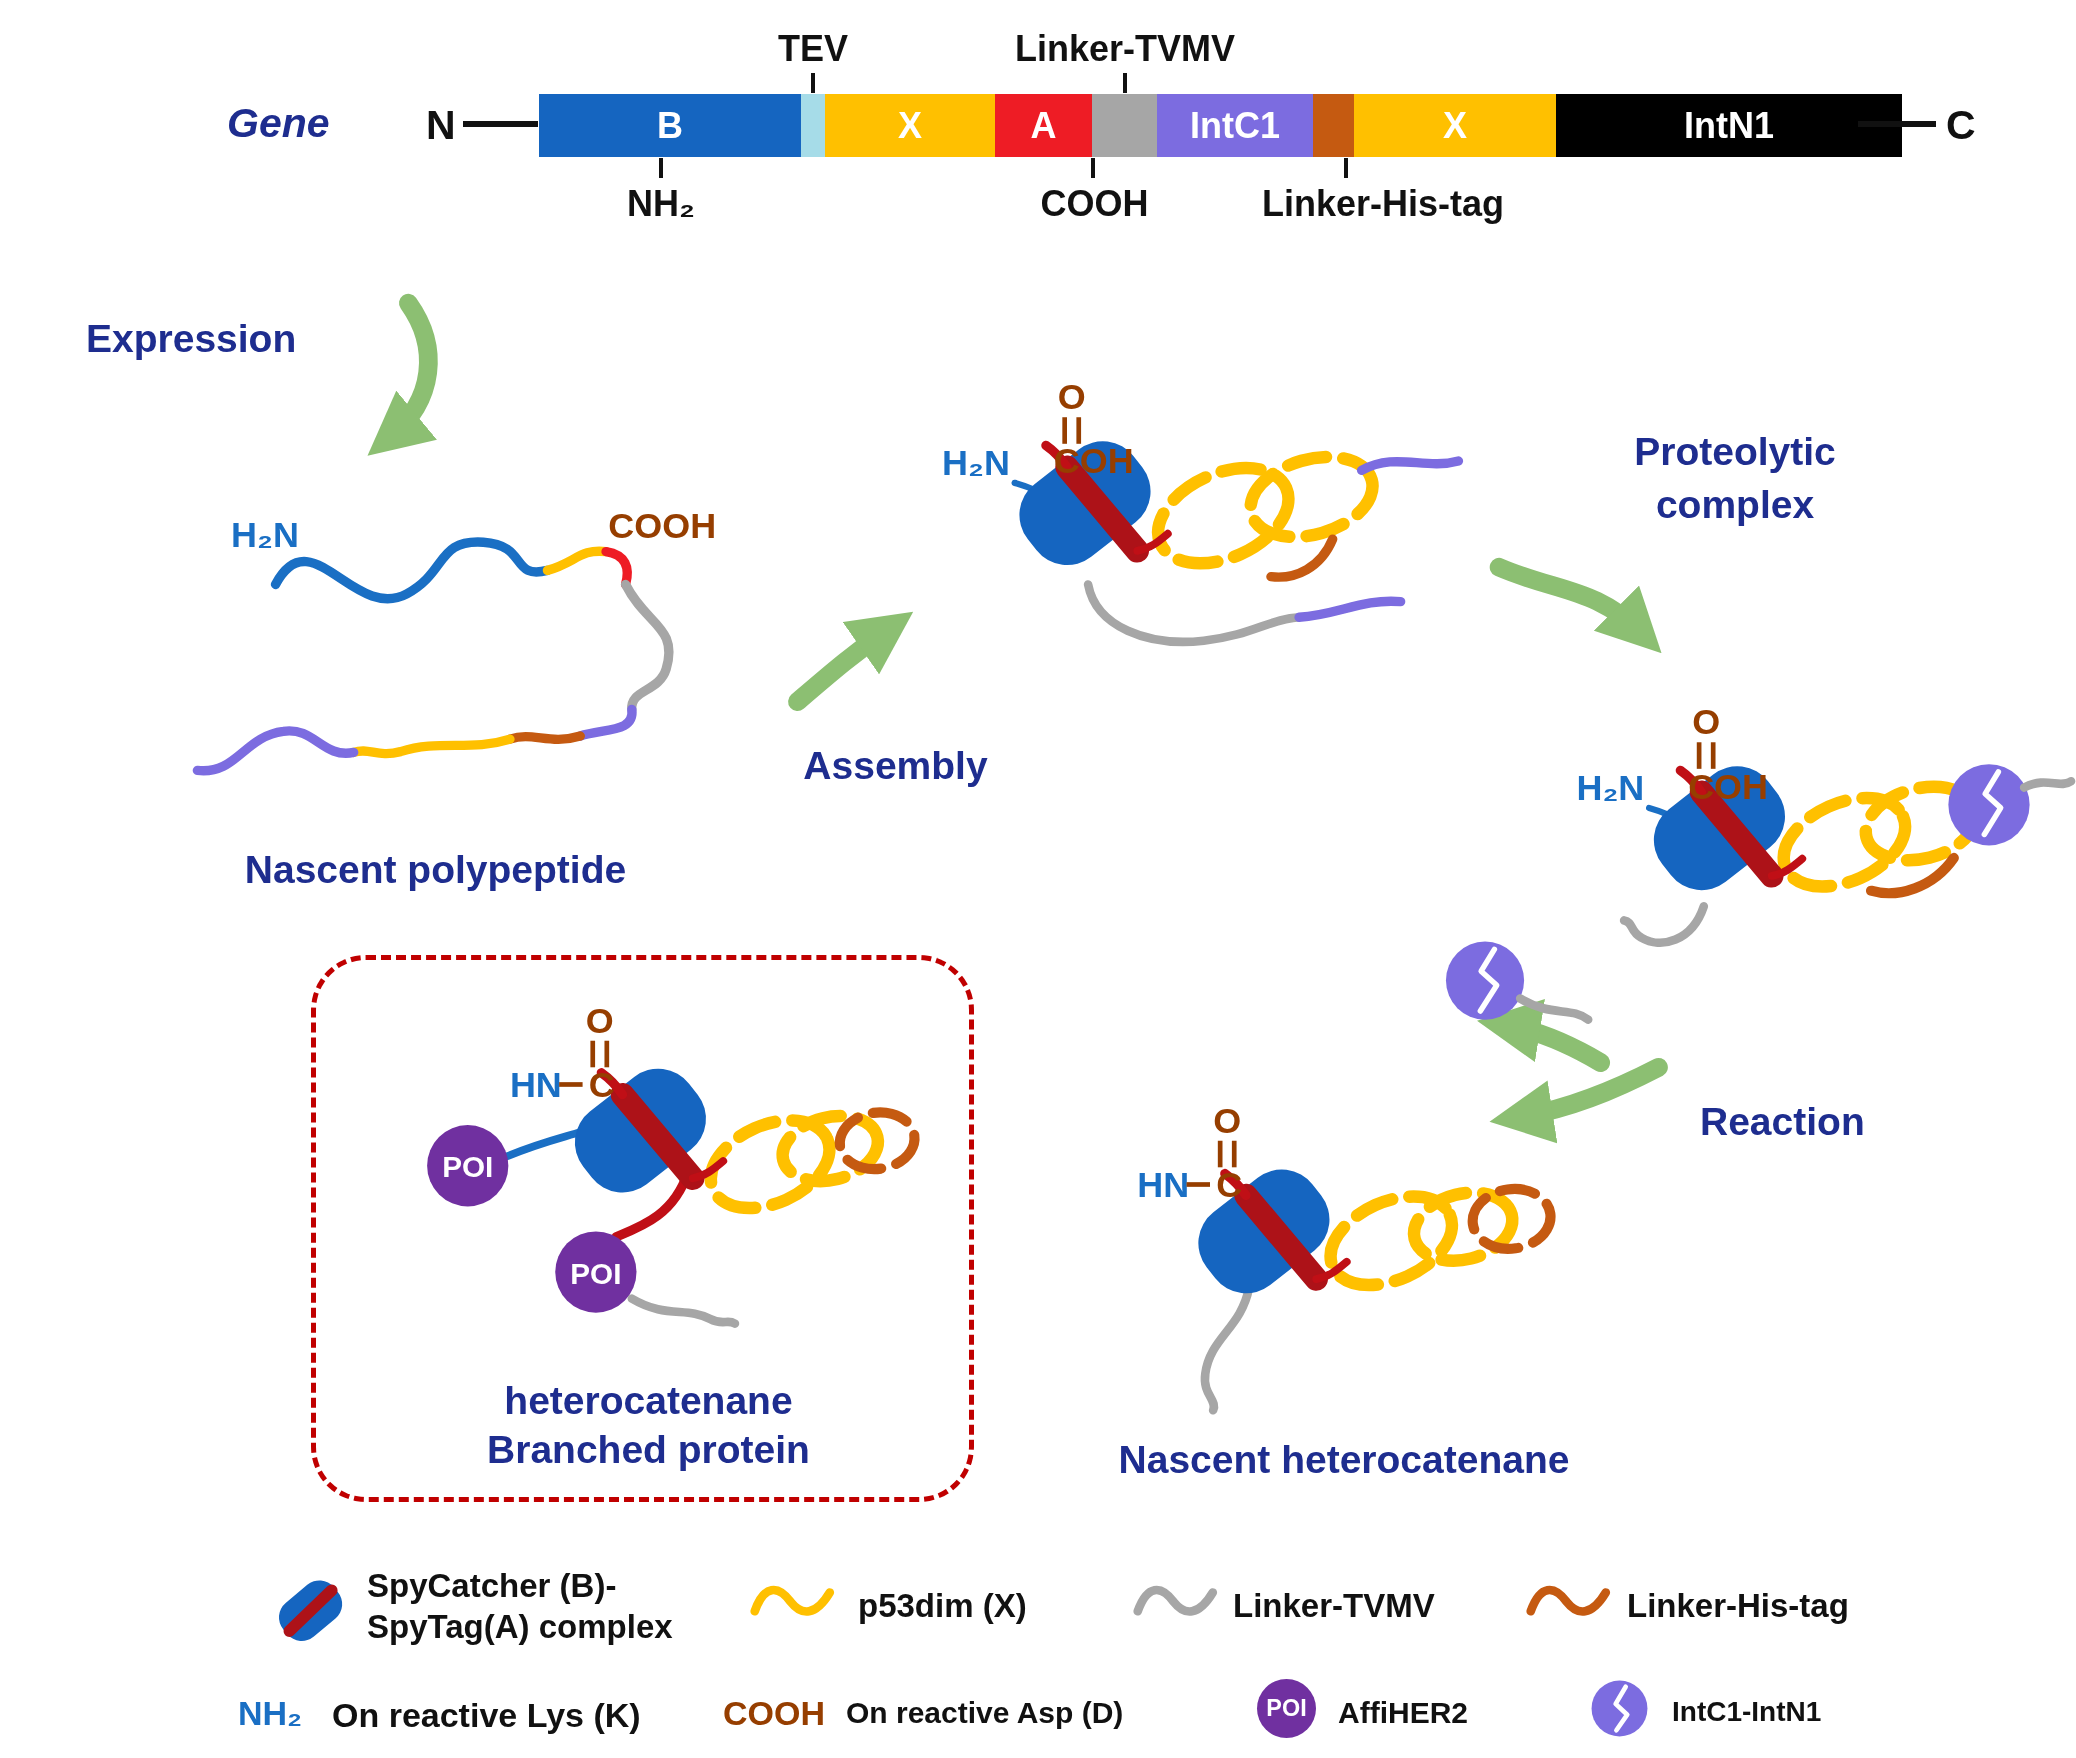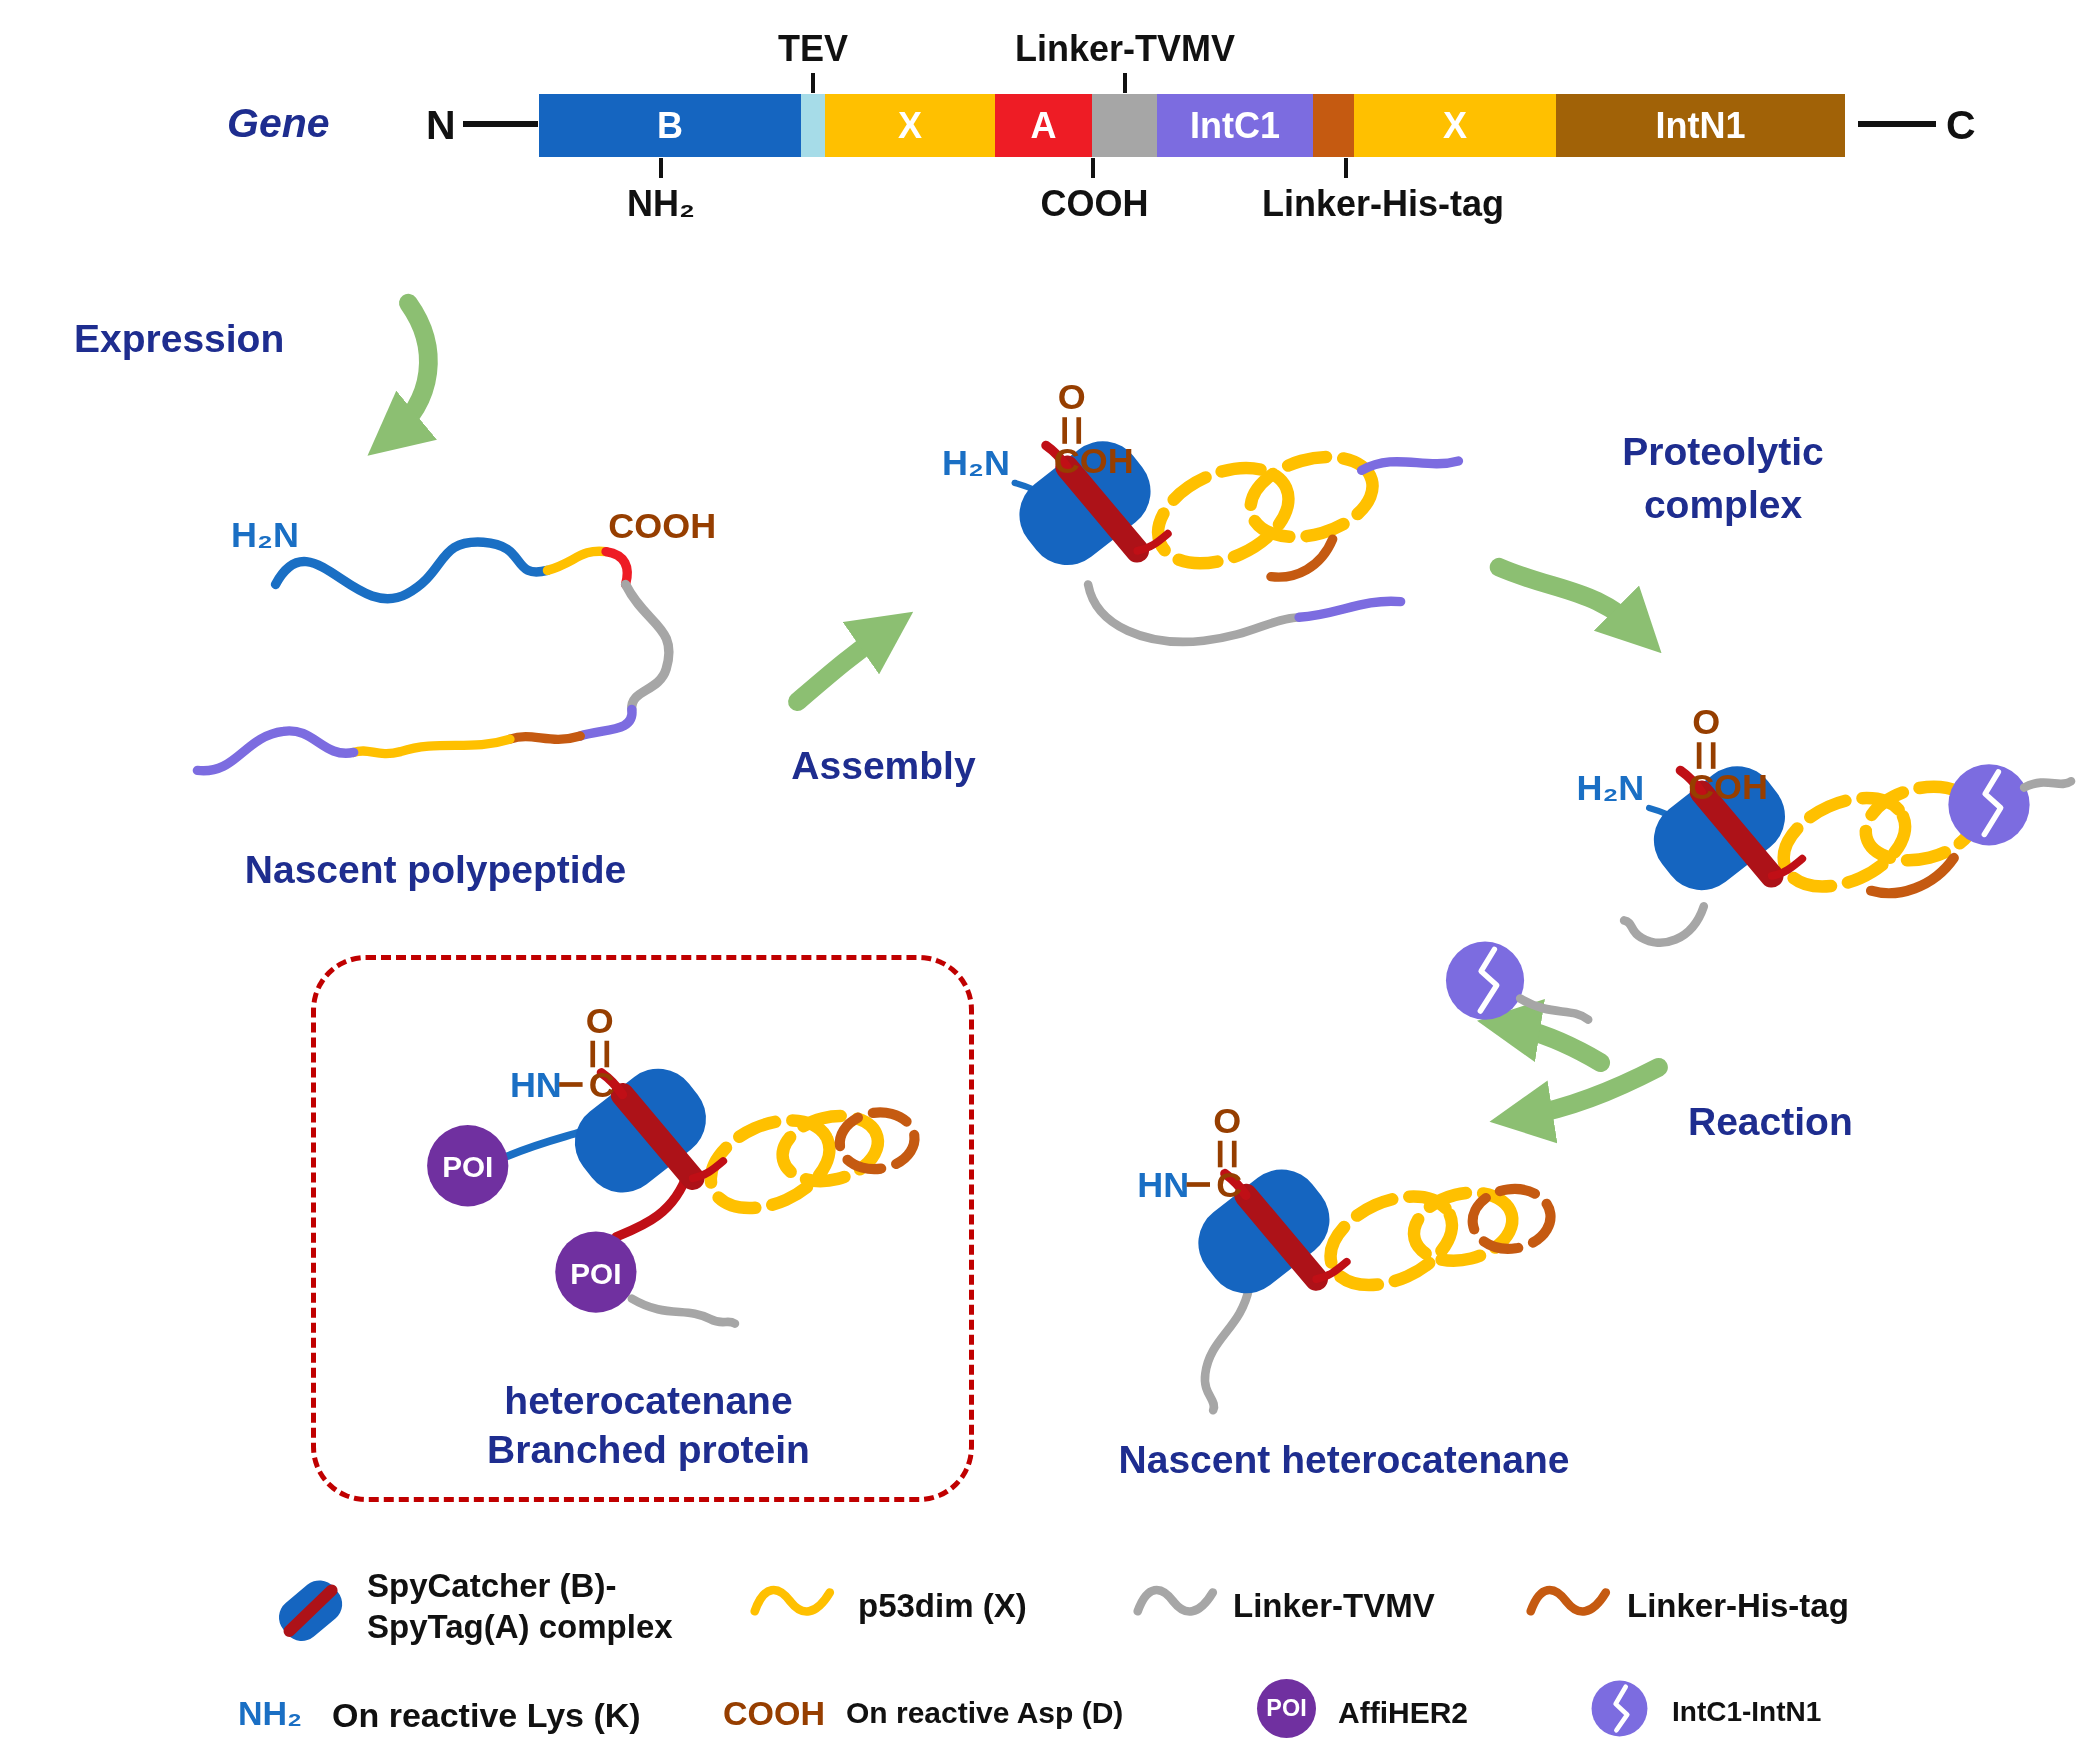--- a/index.html
+++ b/index.html
@@ -5,35 +5,35 @@
   * { margin:0; padding:0; box-sizing:border-box; }
   html,body { background:#ffffff; }
   body { font-family:"Liberation Sans","DejaVu Sans",sans-serif; }
   .canvas { position:relative; width:2077px; height:1758px; background:#ffffff; overflow:hidden; }
   .abs { position:absolute; }
 
   
   .gene-title { font-size:41px; font-weight:bold; font-style:italic; color:#1e2d8f; }
   .terminus { font-size:41px; font-weight:bold; color:#111111; }
   .lbl { font-size:36px; font-weight:bold; color:#111111; text-align:center; }
-  .step { font-size:39px; font-weight:bold; color:#1e2d8f; }
+  .step { font-size:39px; font-weight:bold; color:#1e2d8f;margin-left:12px; }
   .cap { font-size:39px; font-weight:bold; color:#1e2d8f; text-align:center; line-height:1.25; }
 
   
   .gene-bar { display:flex; height:63px; }
   .seg { display:flex; align-items:center; justify-content:center; color:#ffffff; font-weight:bold; font-size:36px; }
   .seg-b   { width:262px; background:#1565c0; }
   .seg-tev { width:24px;  background:#a6dce8; }
   .seg-x1  { width:170px; background:#ffc000; }
   .seg-a   { width:97px; background:#ee1c25; }
   .seg-gr  { width:65px;  background:#a6a6a6; }
   .seg-ic1 { width:156px; background:#7c6ce0; }
   .seg-his { width:41px;  background:#c55a11; }
   .seg-x2  { width:202px; background:#ffc000; }
-  .seg-in1 { width:289px; background:#a16207; }
+  .seg-in1 { width:346px; background:#000000; }
   .hline { background:#111111; height:5.5px; }
   .tick { background:#111111; width:3.9px; height:20.3px; }
 
   
   .dashed-box { border:5.5px dashed #c00000; border-radius:55px; }
 
   
   svg text.chem { font-weight:bold; font-size:46px; font-family:"Liberation Sans","DejaVu Sans",sans-serif; }
   svg text.poi-t { font-weight:bold; font-size:38px; fill:#ffffff; font-family:"Liberation Sans","DejaVu Sans",sans-serif; }
   .blue-t { fill:#1a6fc4; }

